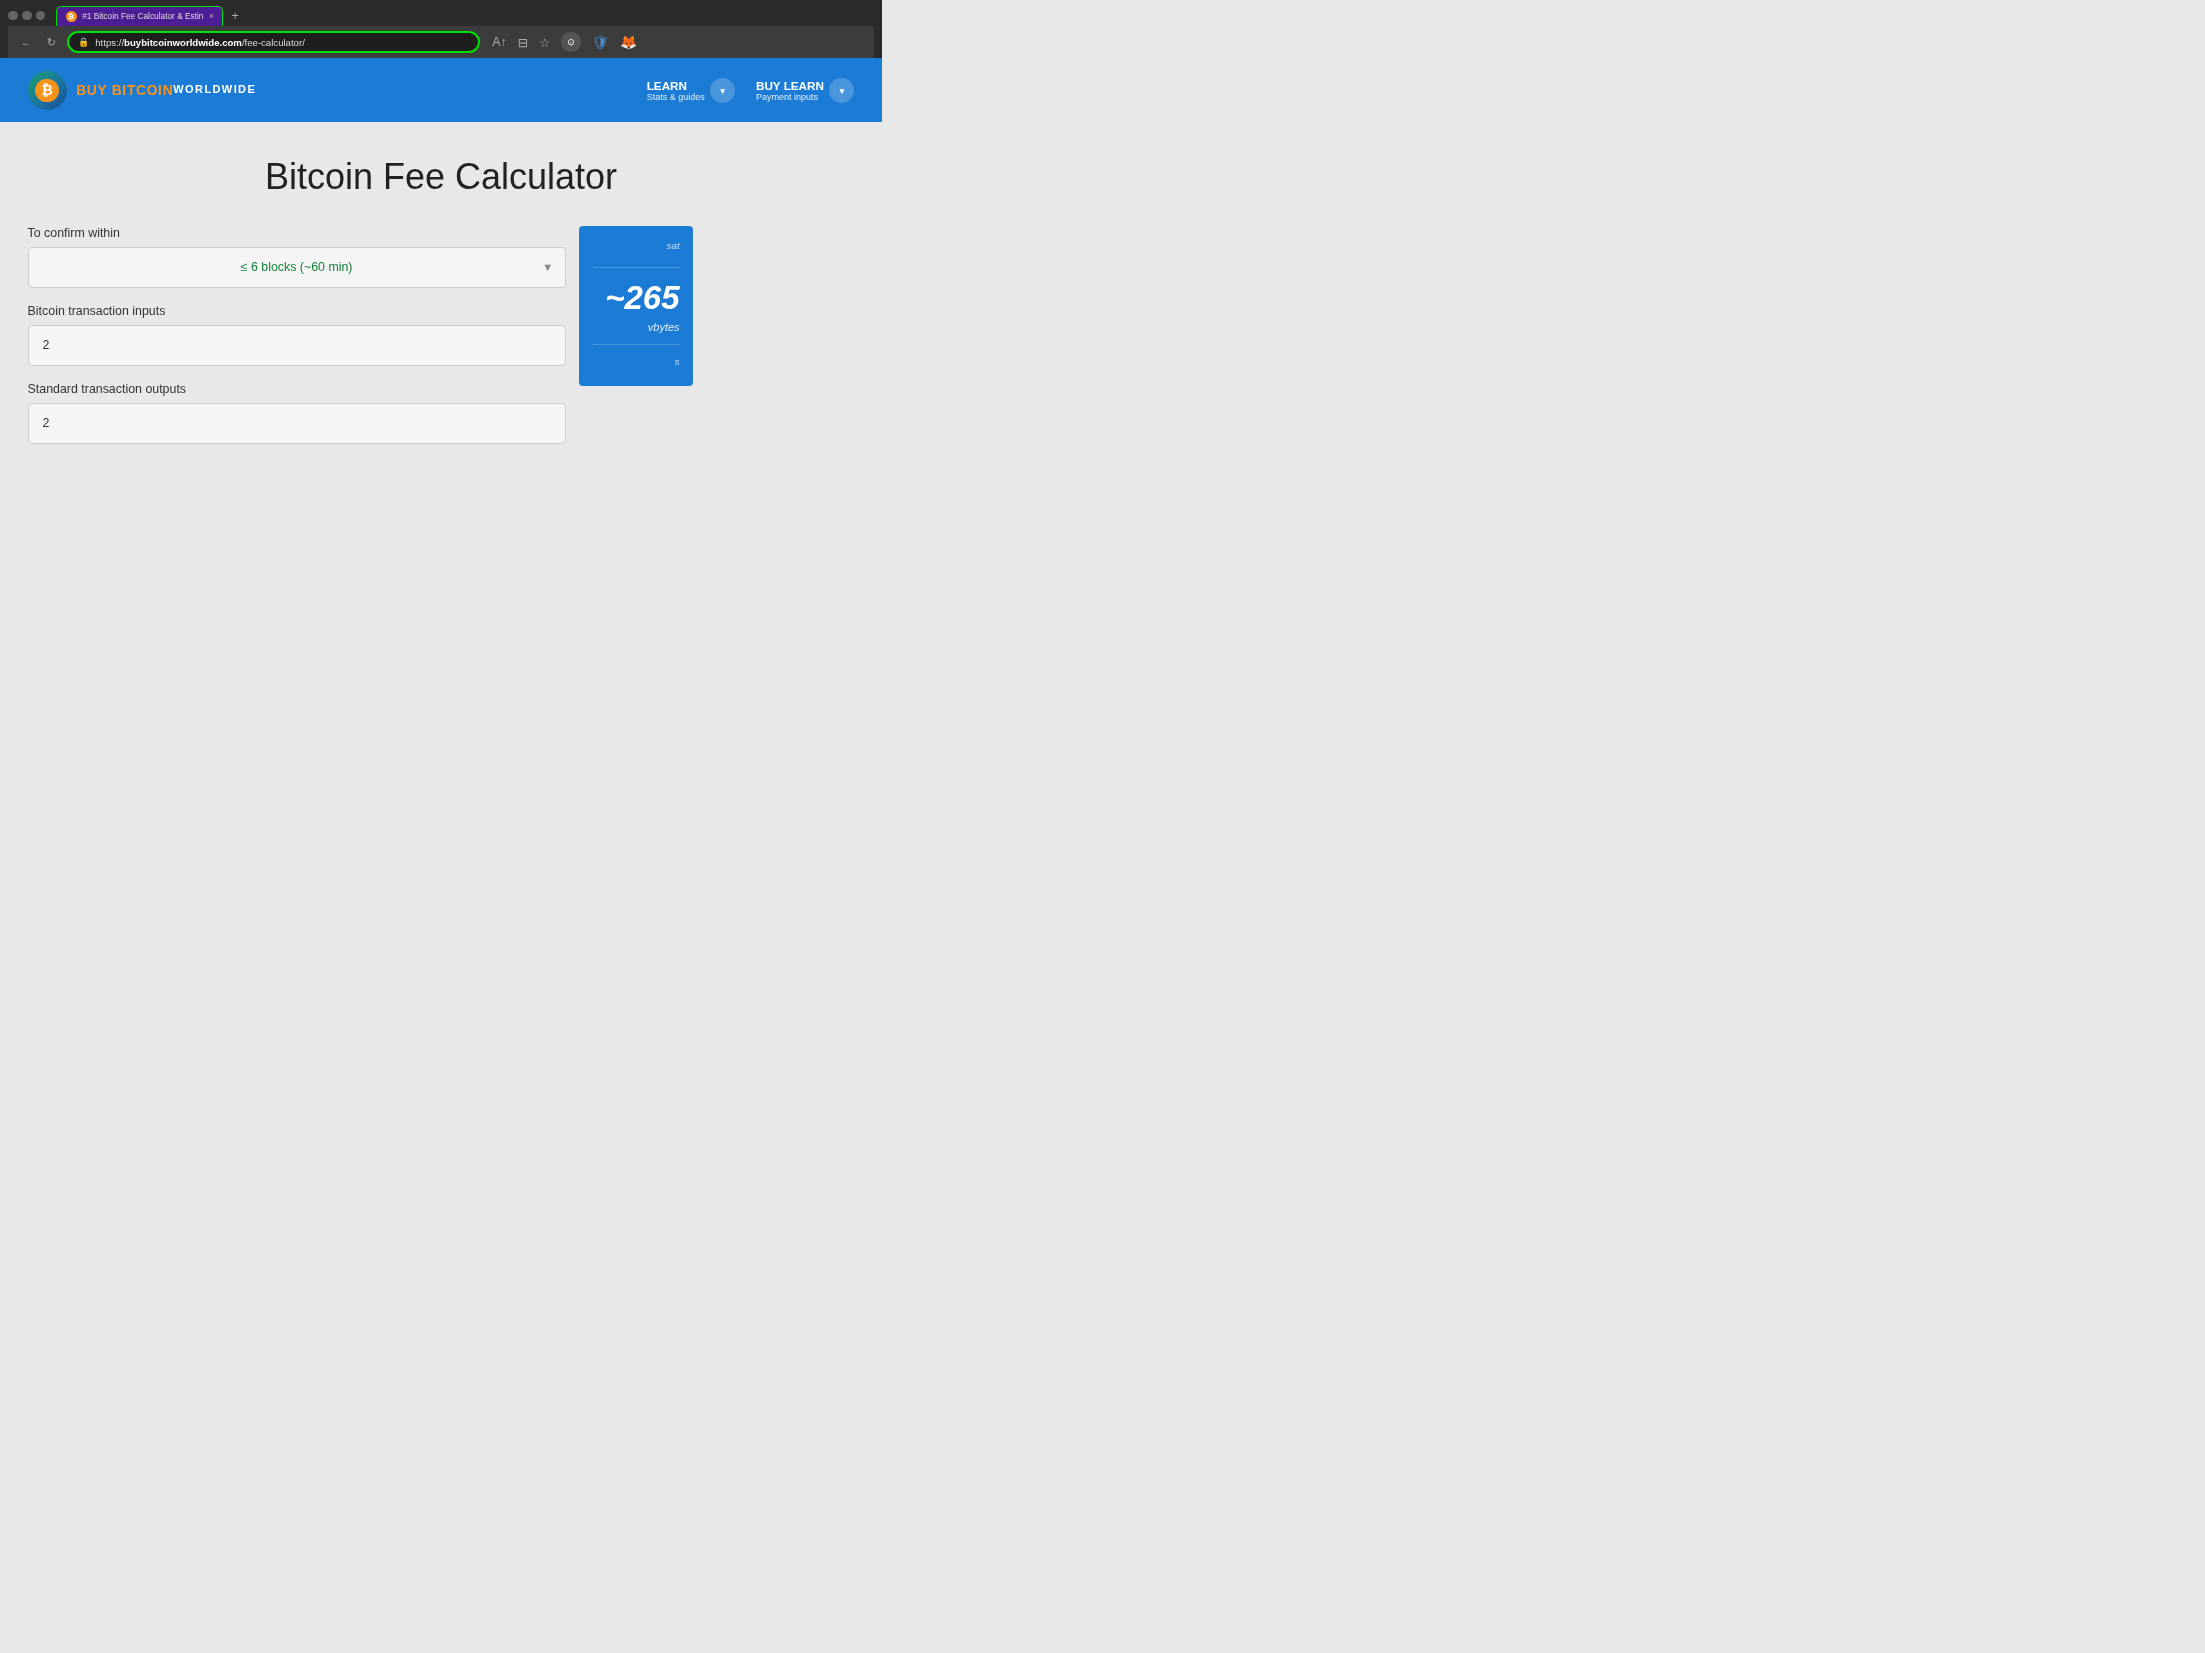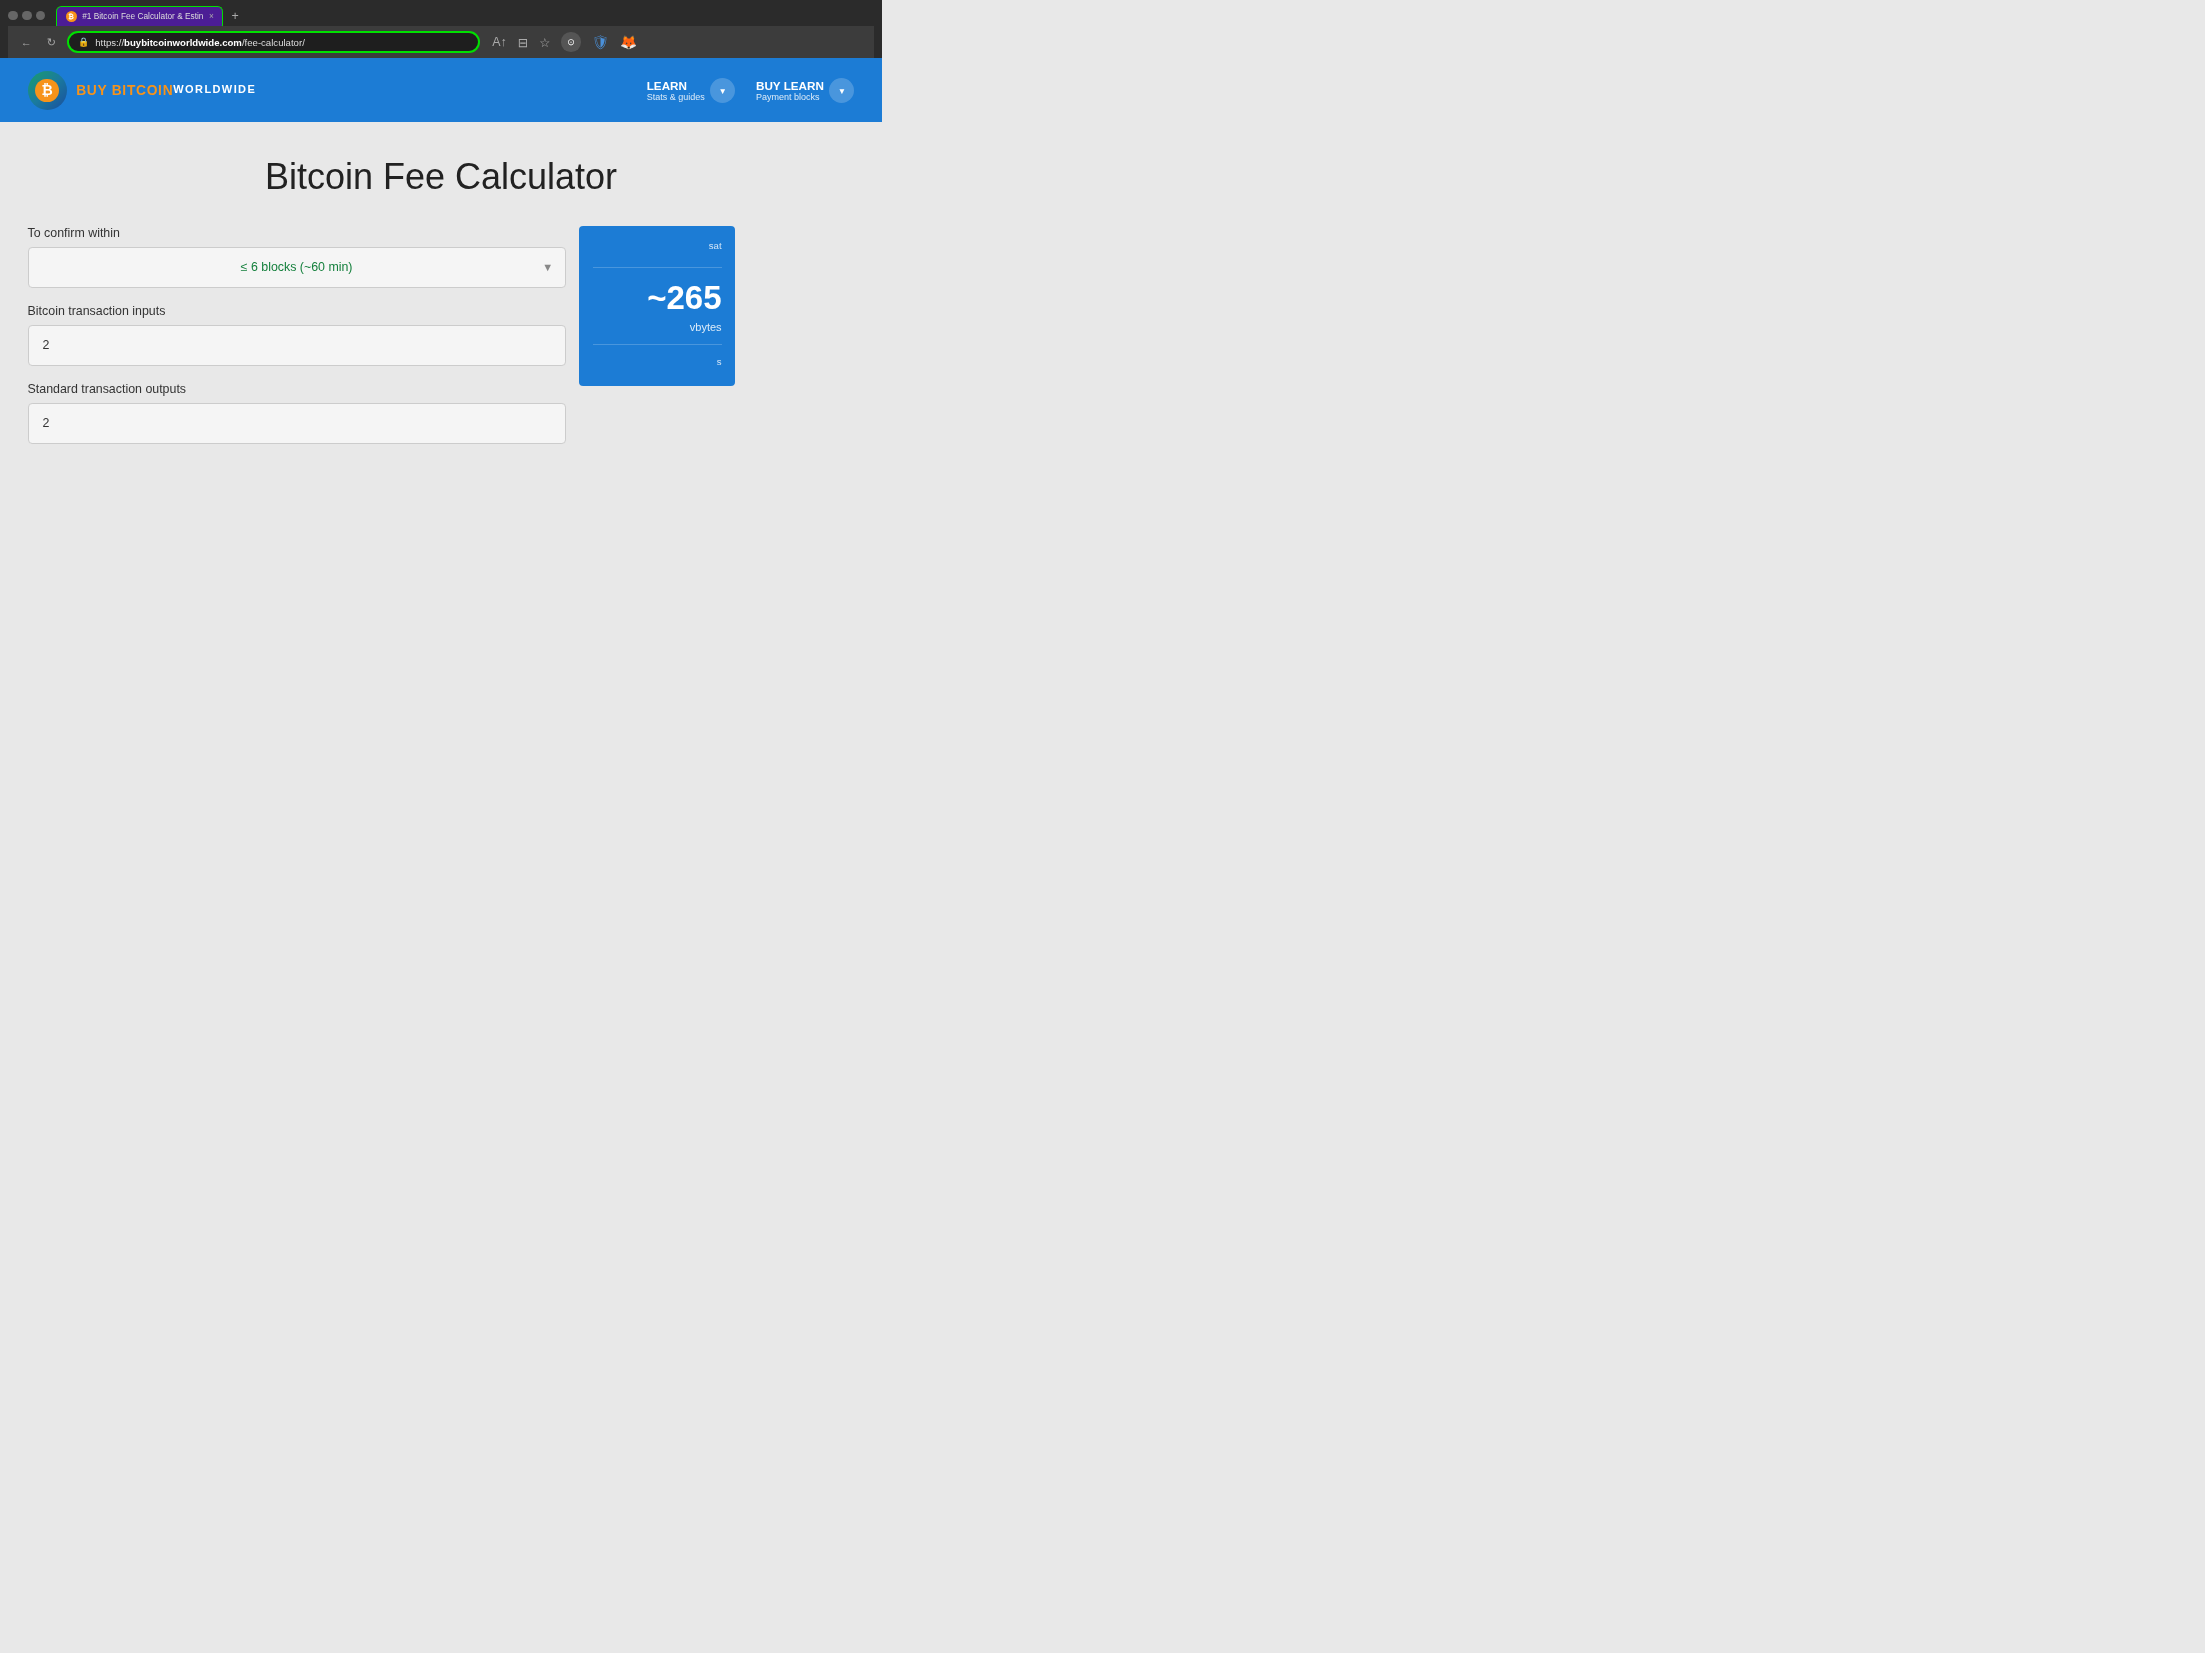--- a/index.html
+++ b/index.html
@@ -251,22 +251,23 @@
     .calculator-layout {
       display: flex;
       gap: 13.8px;
       align-items: flex-start;
     }
     .calculator-left {
       flex: 1;
       max-width: 538px;
     }
     .calculator-right {
-      width: 156px;
+      width: 114px;
       flex-shrink: 0;
+      font-style: italic;
     }
 
     .form-group {
       margin-bottom: 16.5px;
     }
     .form-label {
       display: block;
       color: #333;
       font-size: 12.4px;
       margin-bottom: 6.9px;
@@ -412,21 +413,21 @@
       <div class="nav-item-text">
         <span class="nav-item-title">LEARN</span>
         <span class="nav-item-subtitle">Stats &amp; guides</span>
       </div>
       <button class="nav-dropdown-btn">▾</button>
     </div>
 
     <div class="nav-item">
       <div class="nav-item-text">
         <span class="nav-item-title">BUY LEARN</span>
-        <span class="nav-item-subtitle">Payment blocks</span>
+        <span class="nav-item-subtitle">Payment inputs</span>
       </div>
       <button class="nav-dropdown-btn">▾</button>
     </div>
   </div>
 </div>
 
 <div class="main-content">
   <h1 class="page-title">Bitcoin Fee Calculator</h1>
 
   <div class="calculator-layout">

